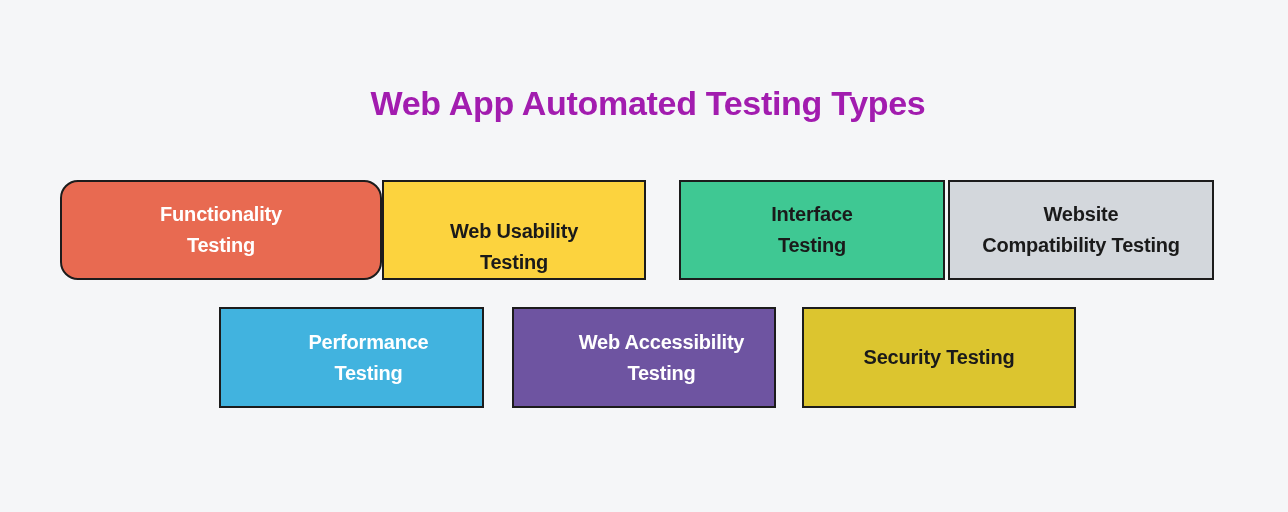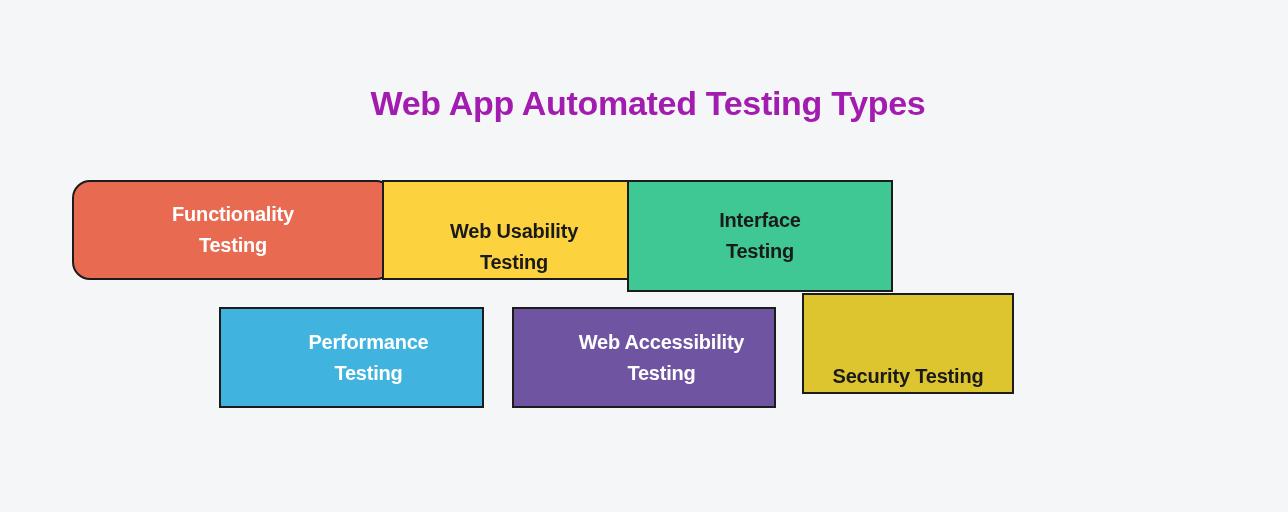--- a/index.html
+++ b/index.html
@@ -35,27 +35,27 @@
     align-items: center;
     justify-content: center;
     text-align: center;
     font-size: 20px;
     font-weight: 700;
     line-height: 31px;
     letter-spacing: -0.2px;
   }
   .box span { display: block; }
   
-  .box1 { left: 72px;  top: 180px; width: 322px; height: 100px; border-radius: 18px; }
+  .box1 { left: 60px;  top: 180px; width: 322px; height: 100px; border-radius: 18px; }
   .box2 { left: 382px; top: 180px; width: 264px; height: 100px; justify-content: flex-end; }
-  .box3 { left: 627px; top: 180px; width: 266px; height: 112px; }
+  .box3 { left: 679px; top: 180px; width: 266px; height: 100px; }
   .box4 { left: 948px; top: 180px; width: 266px; height: 100px; }
   .box5 { left: 219px; top: 307px; width: 265px; height: 101px; }
   .box6 { left: 512px; top: 307px; width: 264px; height: 101px; }
-  .box7 { left: 802px; top: 293px; width: 212px; height: 101px; justify-content: flex-end; }
+  .box7 { left: 802px; top: 307px; width: 274px; height: 101px; }
 </style>
 </head>
 <body>
 
 <div class="canvas" style="background: rgb(245, 246, 248);">
 
   <h1 class="title">Web App Automated Testing Types</h1>
 
   <div class="box box1" style="background: rgb(232, 106, 81); color: rgb(255, 255, 255); border-color: rgb(28, 28, 28);">
     <span>Functionality</span>
@@ -65,20 +65,24 @@
   <div class="box box2" style="background: rgb(252, 211, 62); color: rgb(26, 26, 26); border-color: rgb(28, 28, 28);">
     <span>Web Usability</span>
     <span>Testing</span>
   </div>
 
   <div class="box box3" style="background: rgb(63, 200, 147); color: rgb(26, 26, 26); border-color: rgb(28, 28, 28);">
     <span>Interface</span>
     <span>Testing</span>
   </div>
 
+  <div class="box box4" style="background: rgb(211, 215, 220); color: rgb(26, 26, 26); border-color: rgb(28, 28, 28);">
+    <span>Website</span>
+    <span>Compatibility Testing</span>
+  </div>
 
   <div class="box box5" style="background: rgb(65, 179, 223); color: rgb(255, 255, 255); border-color: rgb(28, 28, 28); padding-left: 34px;">
     <span>Performance</span>
     <span>Testing</span>
   </div>
 
   <div class="box box6" style="background: rgb(110, 84, 161); color: rgb(255, 255, 255); border-color: rgb(28, 28, 28); padding-left: 35px;">
     <span>Web Accessibility</span>
     <span>Testing</span>
   </div>

